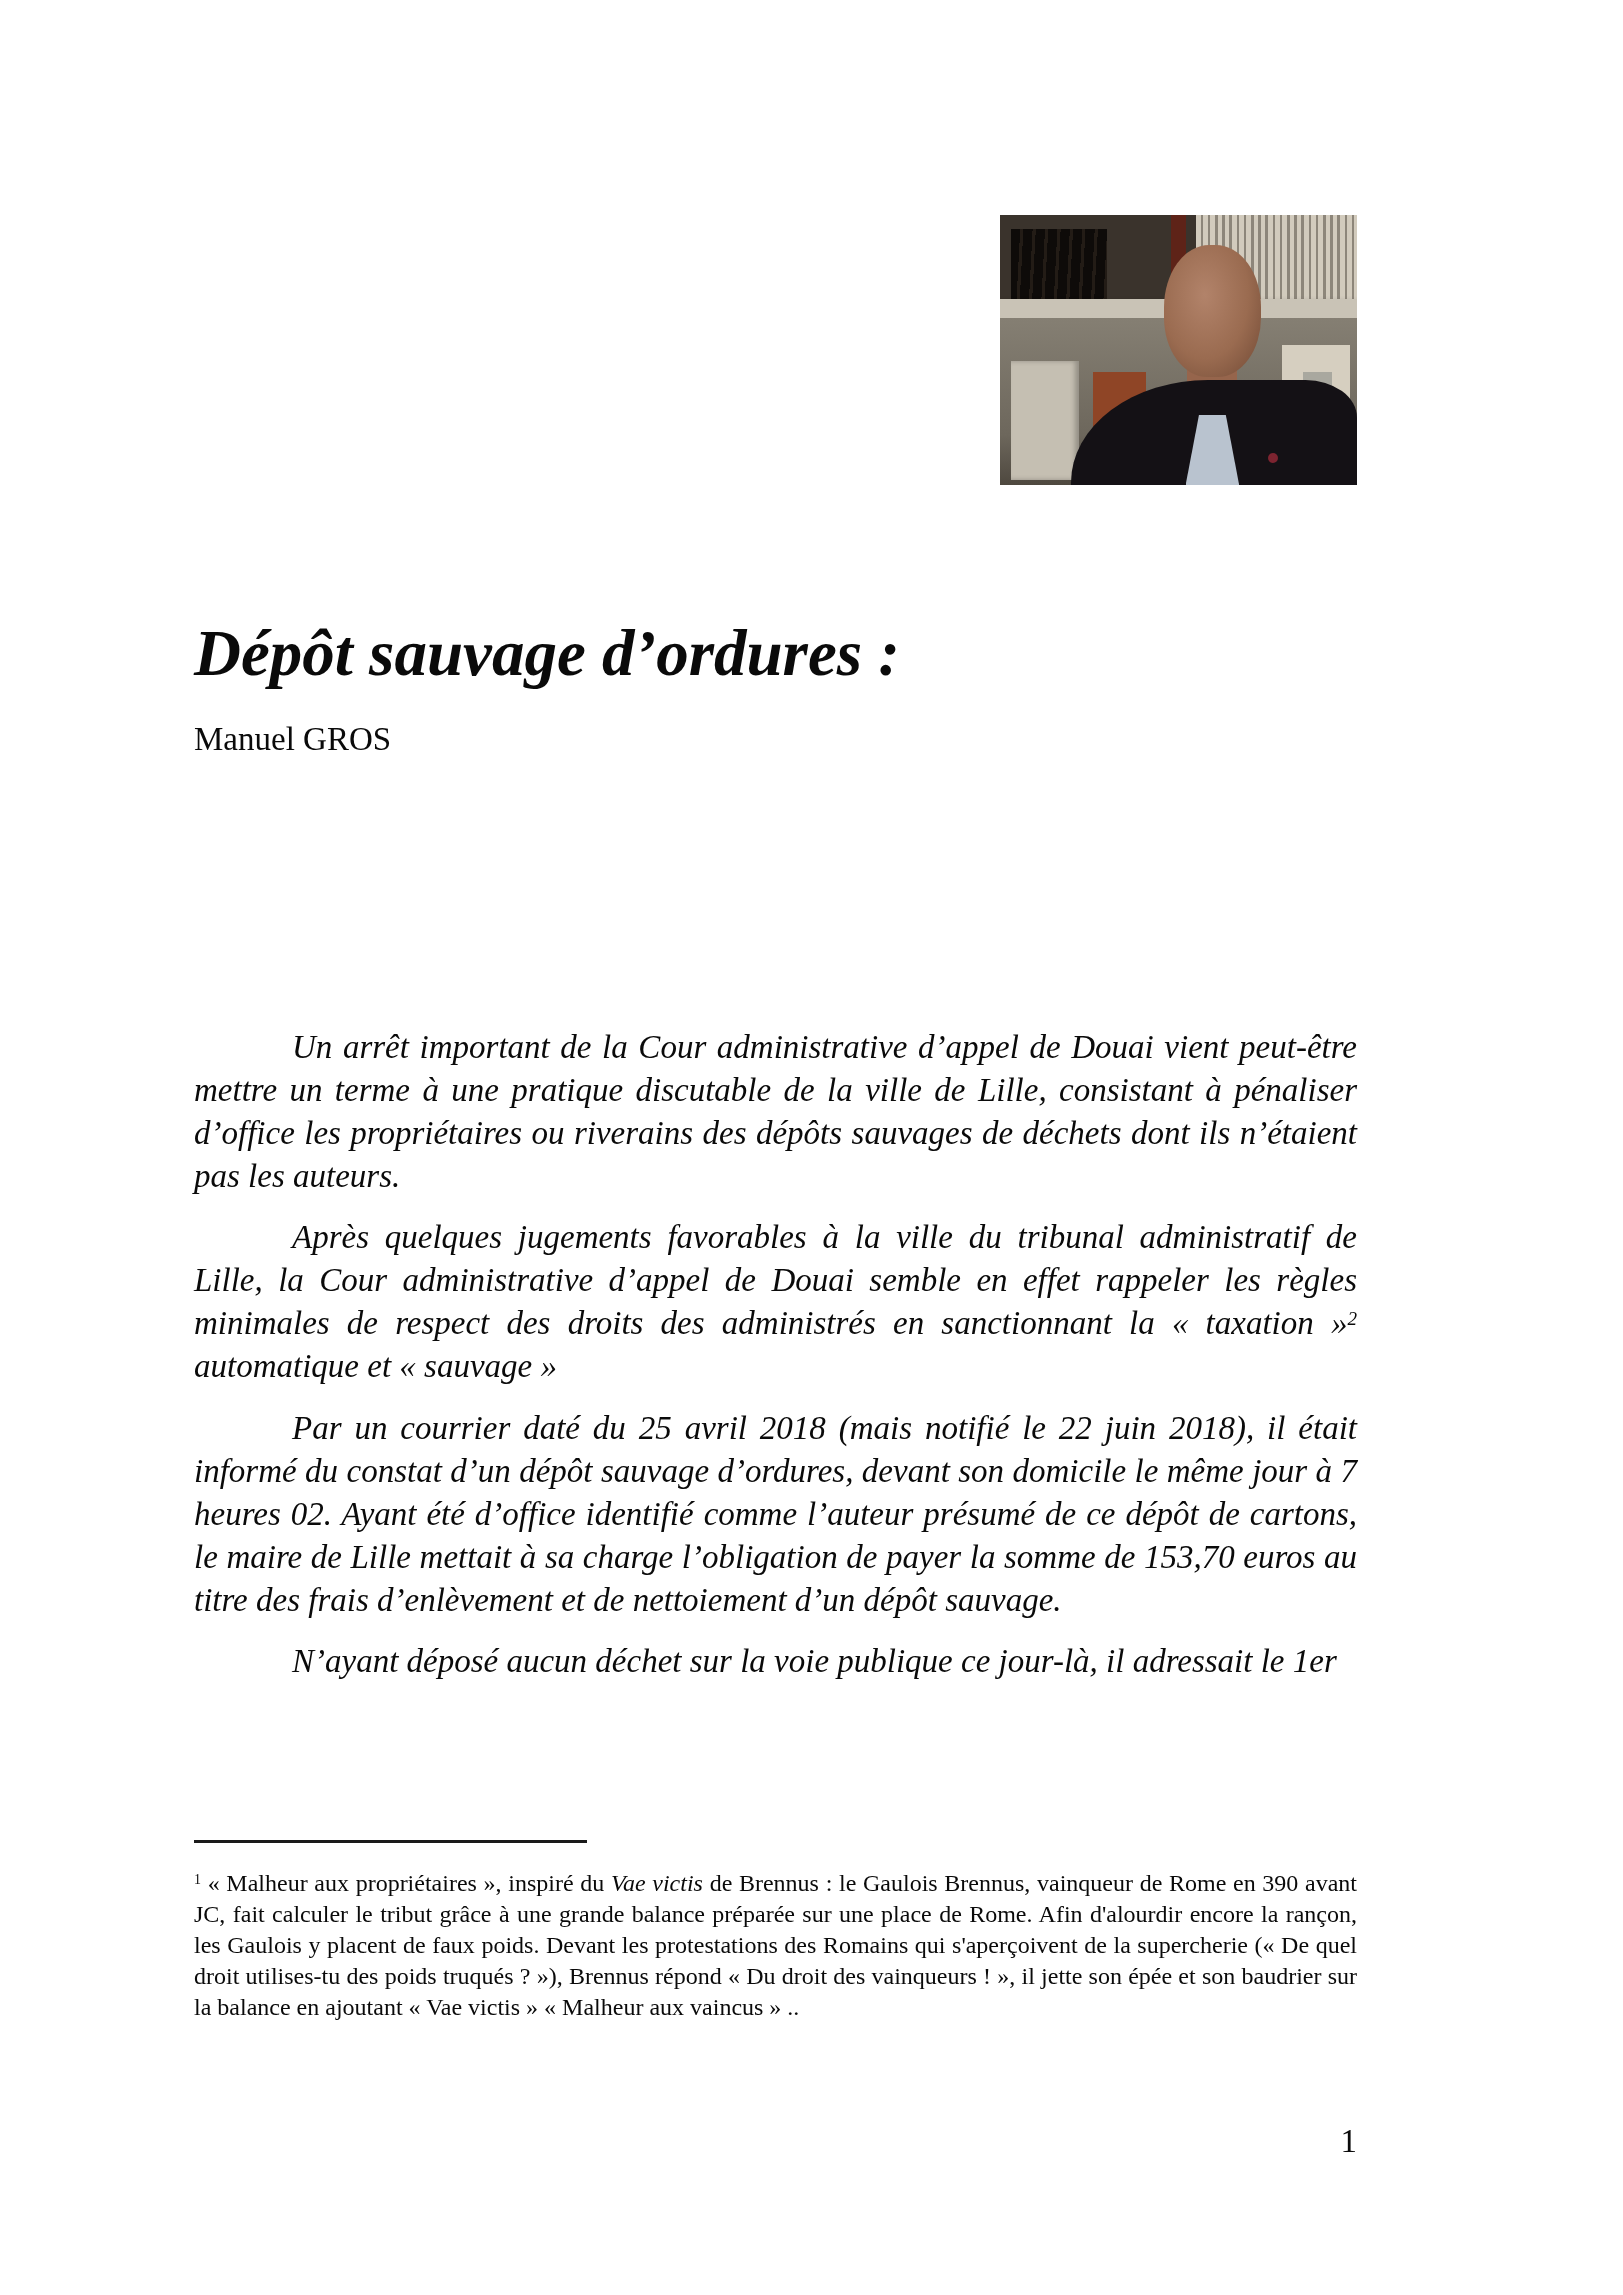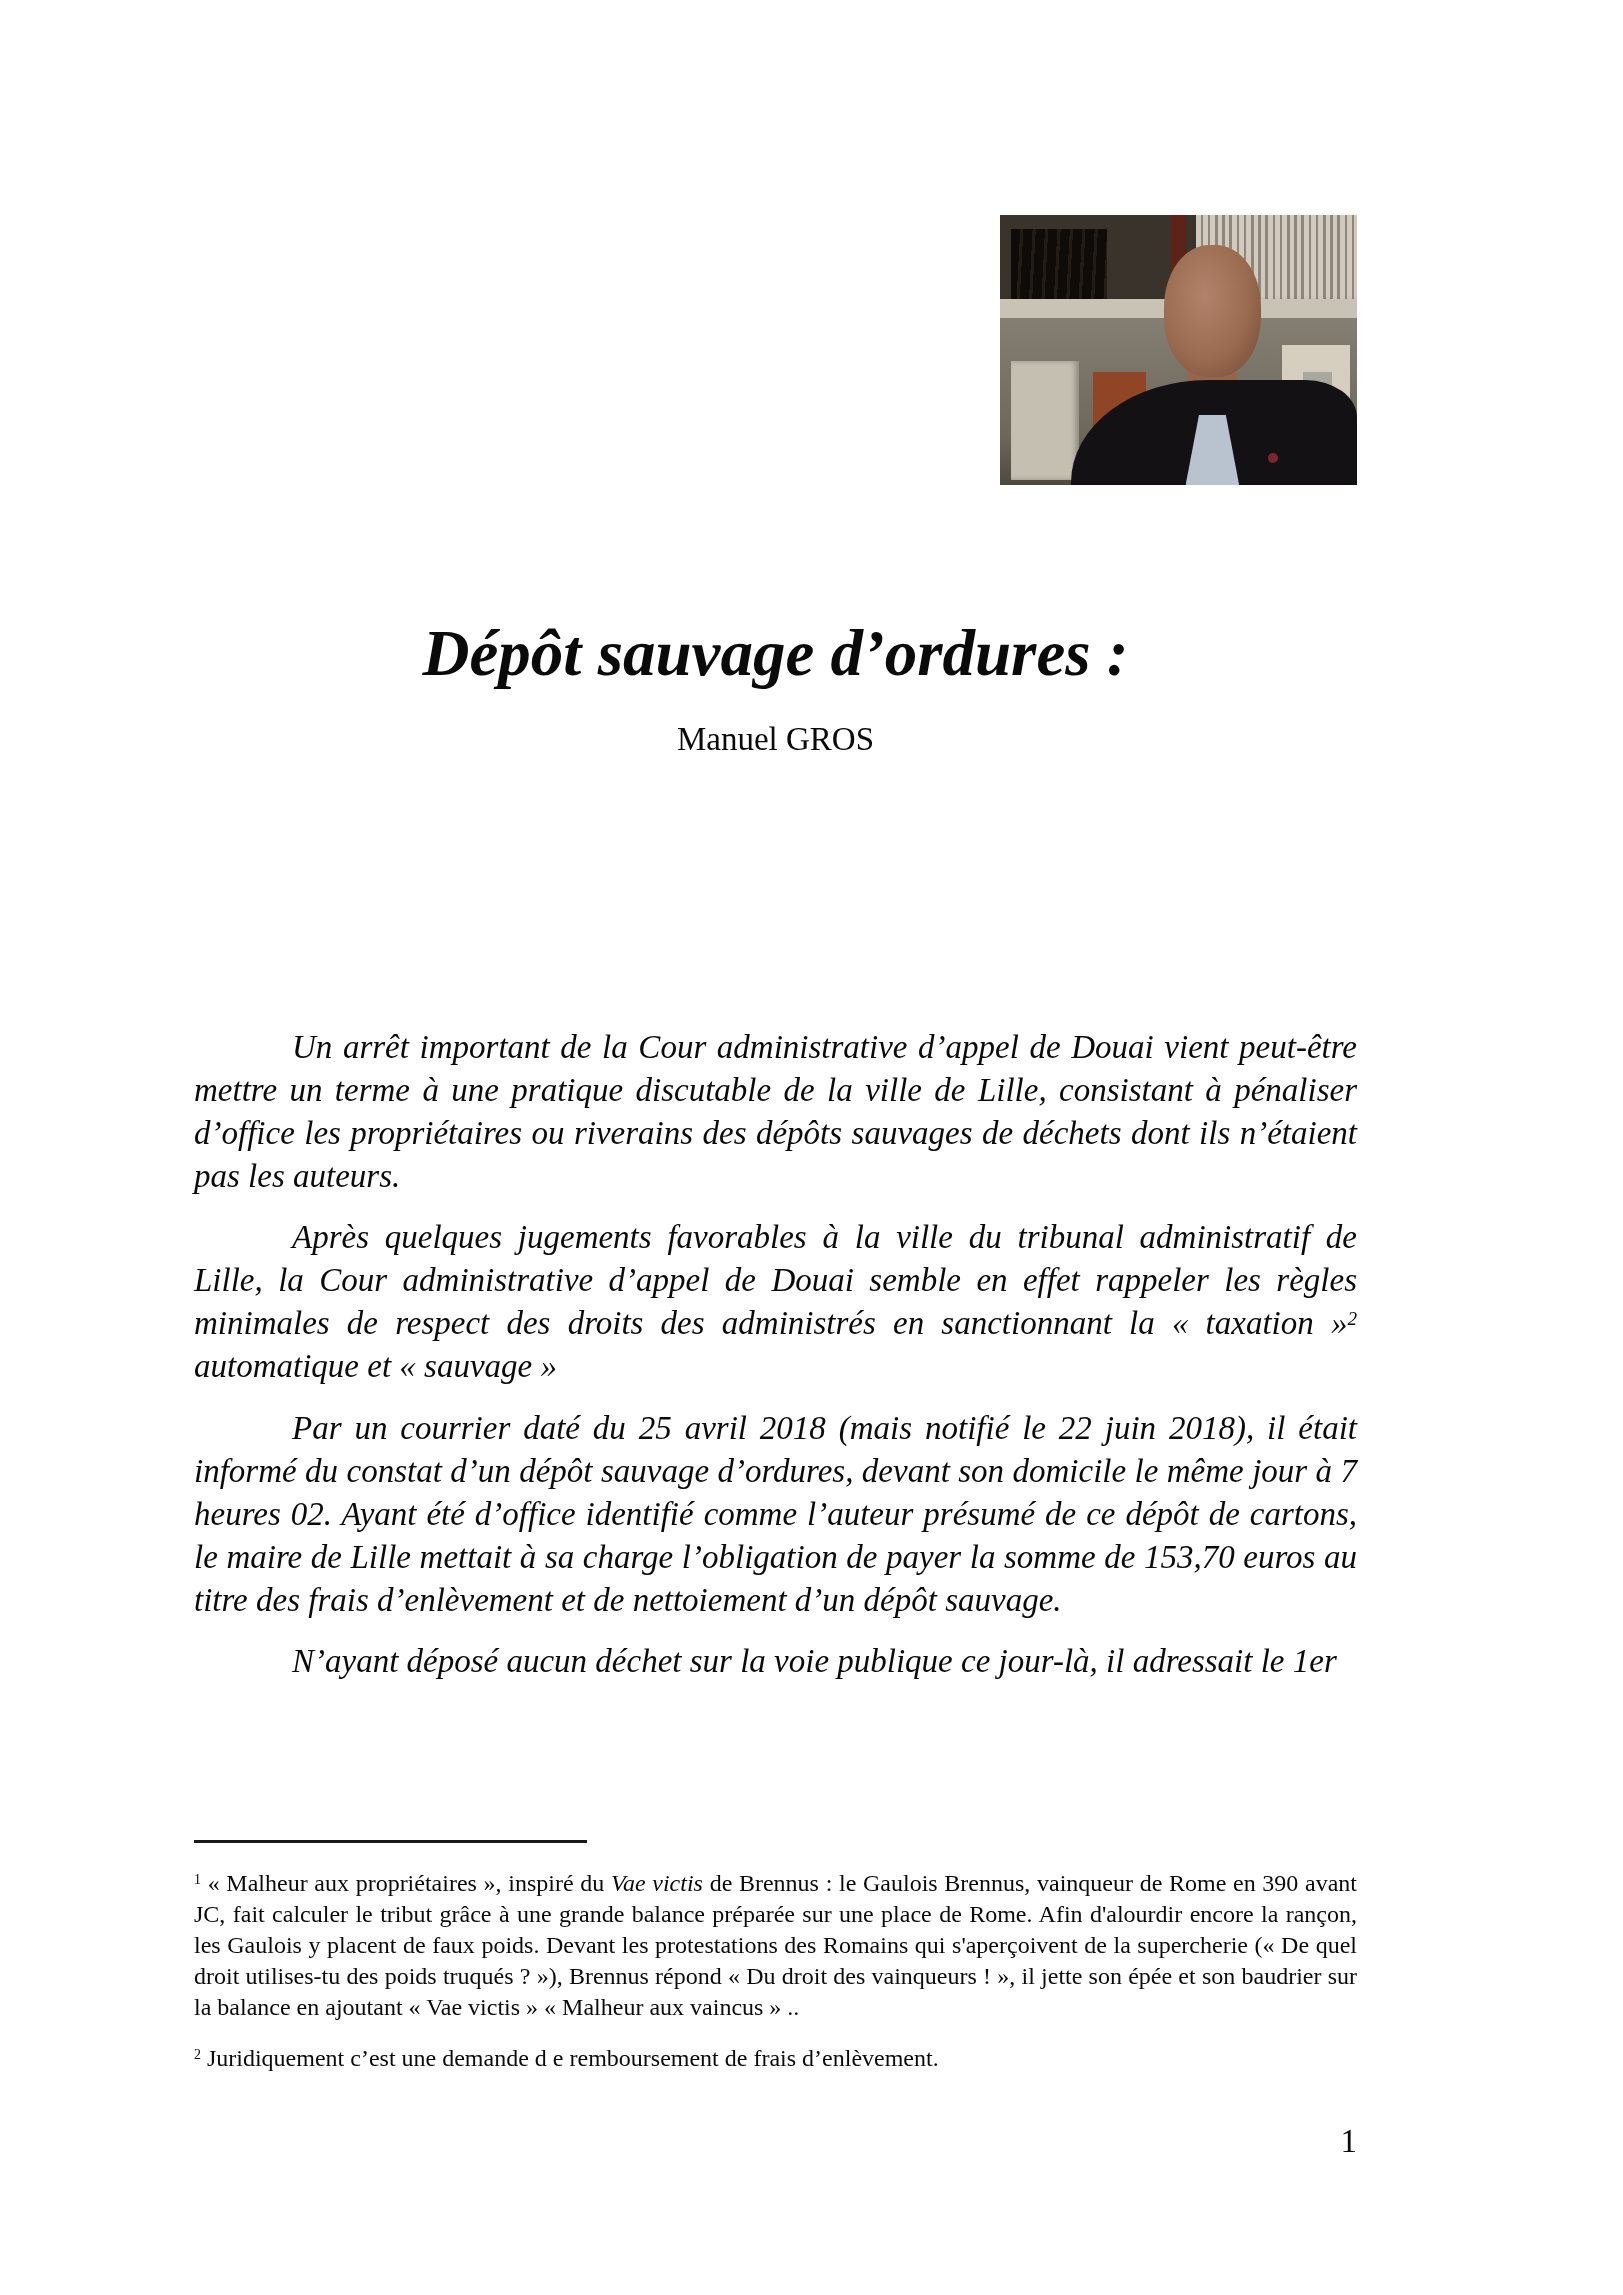--- a/index.html
+++ b/index.html
@@ -37,21 +37,21 @@
   .ph-shirt{left:52%;top:74%;width:15%;height:26%;background:#b9c3cf;
     clip-path:polygon(25% 0,75% 0,100% 100%,0 100%);}
   .ph-neck{left:52.5%;top:52%;width:14%;height:24%;background:#96654c;
     border-radius:0 0 42% 42%;}
   .ph-head{left:46%;top:11%;width:27%;height:49%;
     background:radial-gradient(ellipse at 42% 38%,#b2836a 0%,#9a6b50 55%,#6f4834 100%);
     border-radius:47% 47% 45% 45%;}
   .ph-dot{left:75%;top:88%;width:3%;height:4%;background:#7d2430;border-radius:50%;}
   
   .header{
-    position:absolute;left:194px;top:611px;width:1163px;text-align:center;
+    position:absolute;left:194px;top:611px;width:1163px;
   }
   .title{font-size:65px;line-height:85px;font-weight:bold;font-style:italic;}
   .subtitle{font-size:33px;line-height:43px;}
   .author{font-size:33px;line-height:43px;margin-top:22px;}
   .body{position:absolute;left:194px;top:1026px;width:1163px;}
   .body p{
     margin:0 0 18.3px 0;
     font-size:33px;line-height:43px;
     text-align:justify;text-indent:98px;font-style:italic;
   }
@@ -94,19 +94,18 @@
   <div class="body">
     <p><span>Un arrêt important de la Cour administrative d’appel de Douai vient peut-être mettre un terme à une pratique discutable de la ville de Lille, consistant à pénaliser d’office les propriétaires ou riverains des dépôts sauvages de déchets dont ils n’étaient pas les auteurs.</span></p>
     <p><span>Après quelques jugements favorables à la ville du tribunal administratif de Lille, la Cour administrative d’appel de Douai semble en effet rappeler les règles minimales de respect des droits des administrés en sanctionnant la « taxation »</span><sup>2</sup><span> automatique et « sauvage »</span></p>
     <p><span>Par un courrier daté du 25 avril 2018 (mais notifié le 22 juin 2018), il était informé du constat d’un dépôt sauvage d’ordures, devant son domicile le même jour à 7 heures 02. Ayant été d’office identifié comme l’auteur présumé de ce dépôt de cartons, le maire de Lille mettait à sa charge l’obligation de payer la somme de 153,70 euros au titre des frais d’enlèvement et de nettoiement d’un dépôt sauvage.</span></p>
     <p><span>N’ayant déposé aucun déchet sur la voie publique ce jour-là, il adressait le 1er</span></p>
   </div>
 
   <div class="footsep"></div>
   <div class="footnotes">
     <p class="footnote"><sup>1</sup><span> « Malheur aux propriétaires », inspiré du </span><span style="font-style: italic;">Vae victis</span><span> de Brennus : le Gaulois Brennus, vainqueur de Rome en 390 avant JC, fait calculer le tribut grâce à une grande balance préparée sur une place de Rome. Afin d'alourdir encore la rançon, les Gaulois y placent de faux poids. Devant les protestations des Romains qui s'aperçoivent de la supercherie (« De quel droit utilises-tu des poids truqués ? »), Brennus répond « Du droit des vainqueurs ! », il jette son épée et son baudrier sur la balance en ajoutant « Vae victis » « Malheur aux vaincus » ..</span></p>
-    <p class="footnote"><sup>2</sup><span> Juridiquement c’est une demande d e remboursement de frais d’enlèvement.</span></p>
   </div>
 
   <div class="pagenum">1</div>
 
 </div>
 
 
 </body></html>

